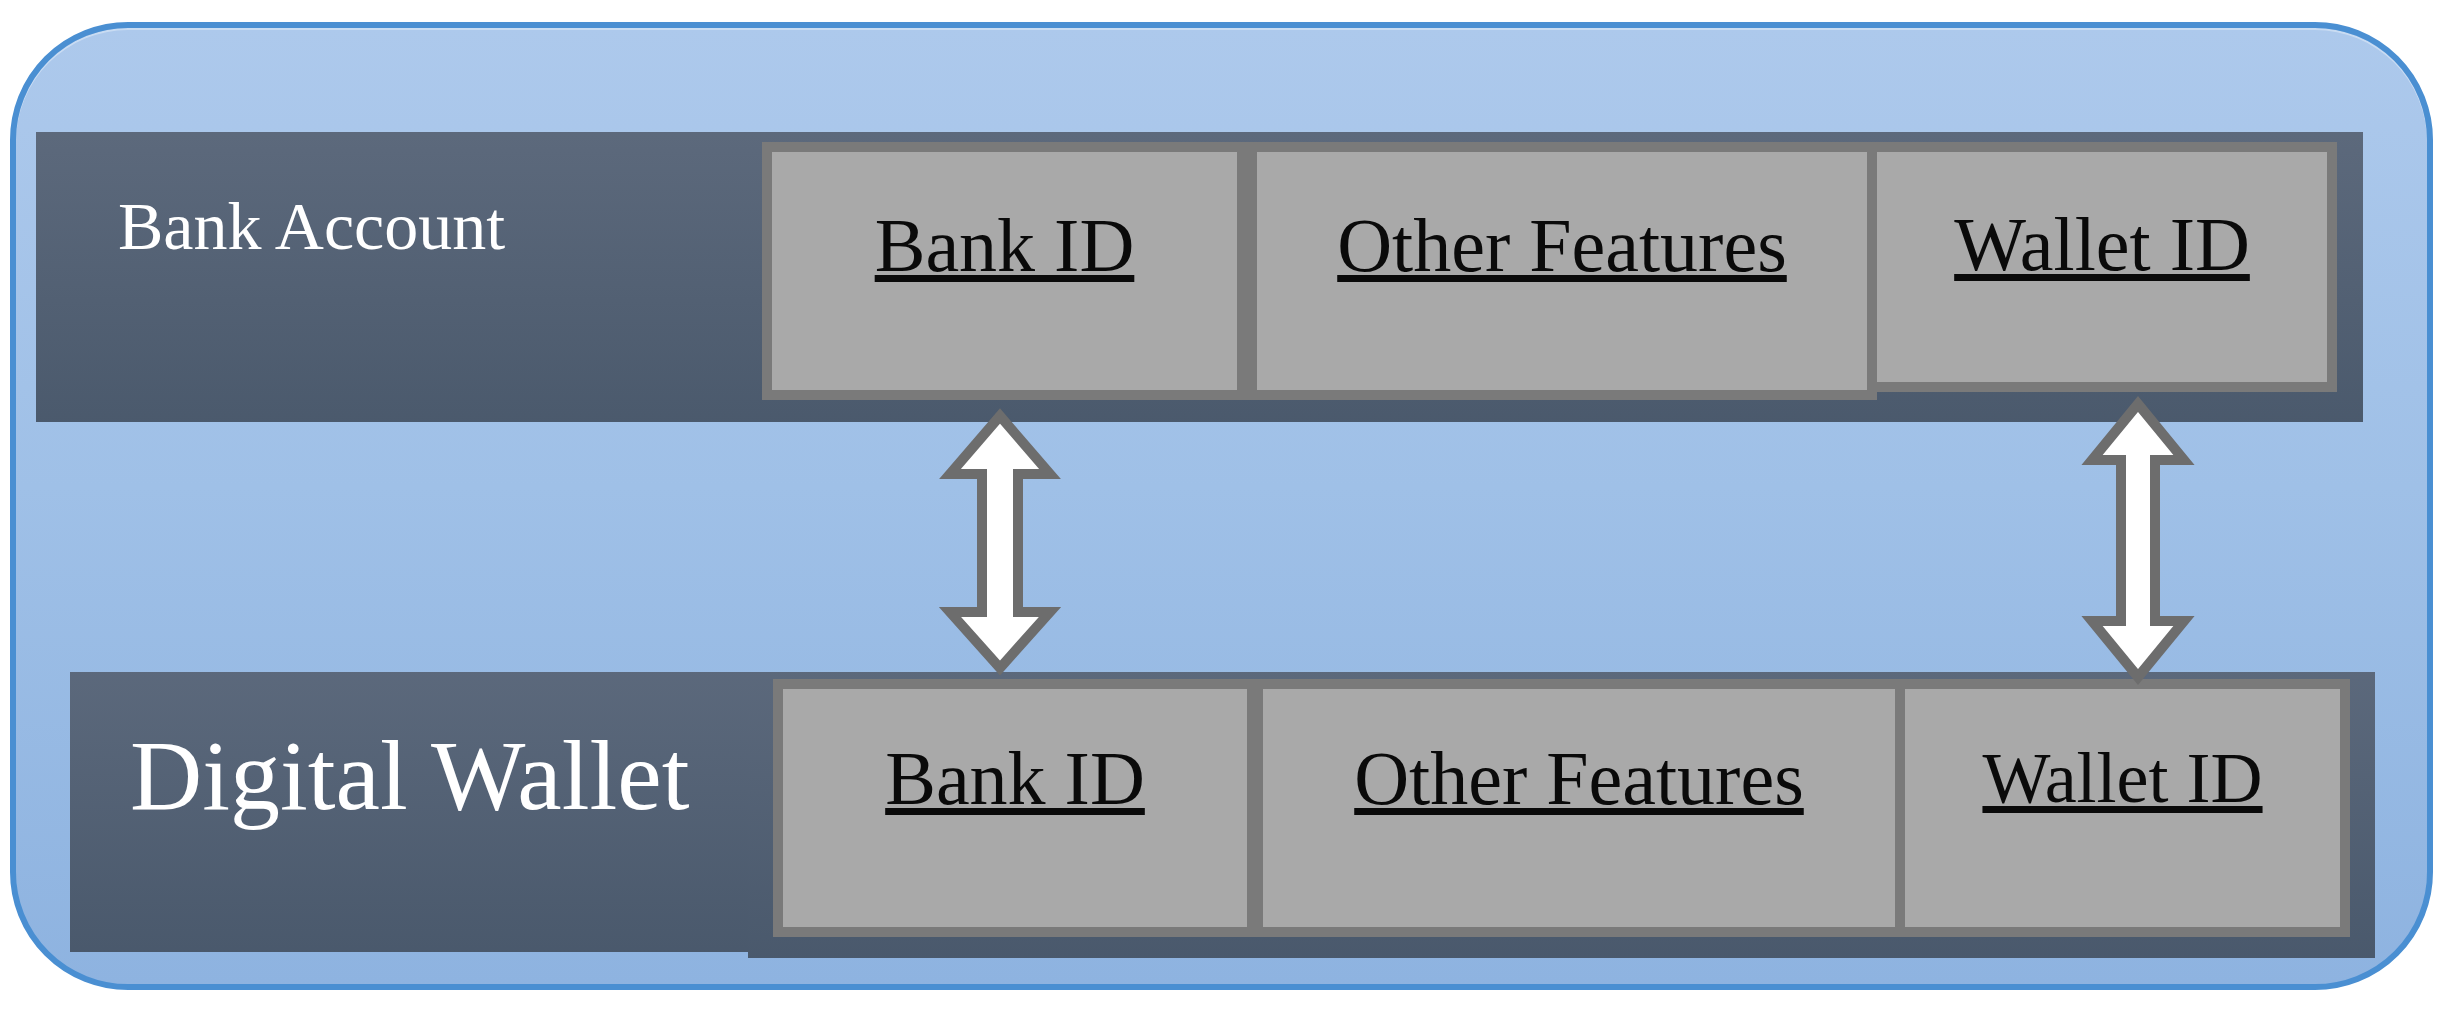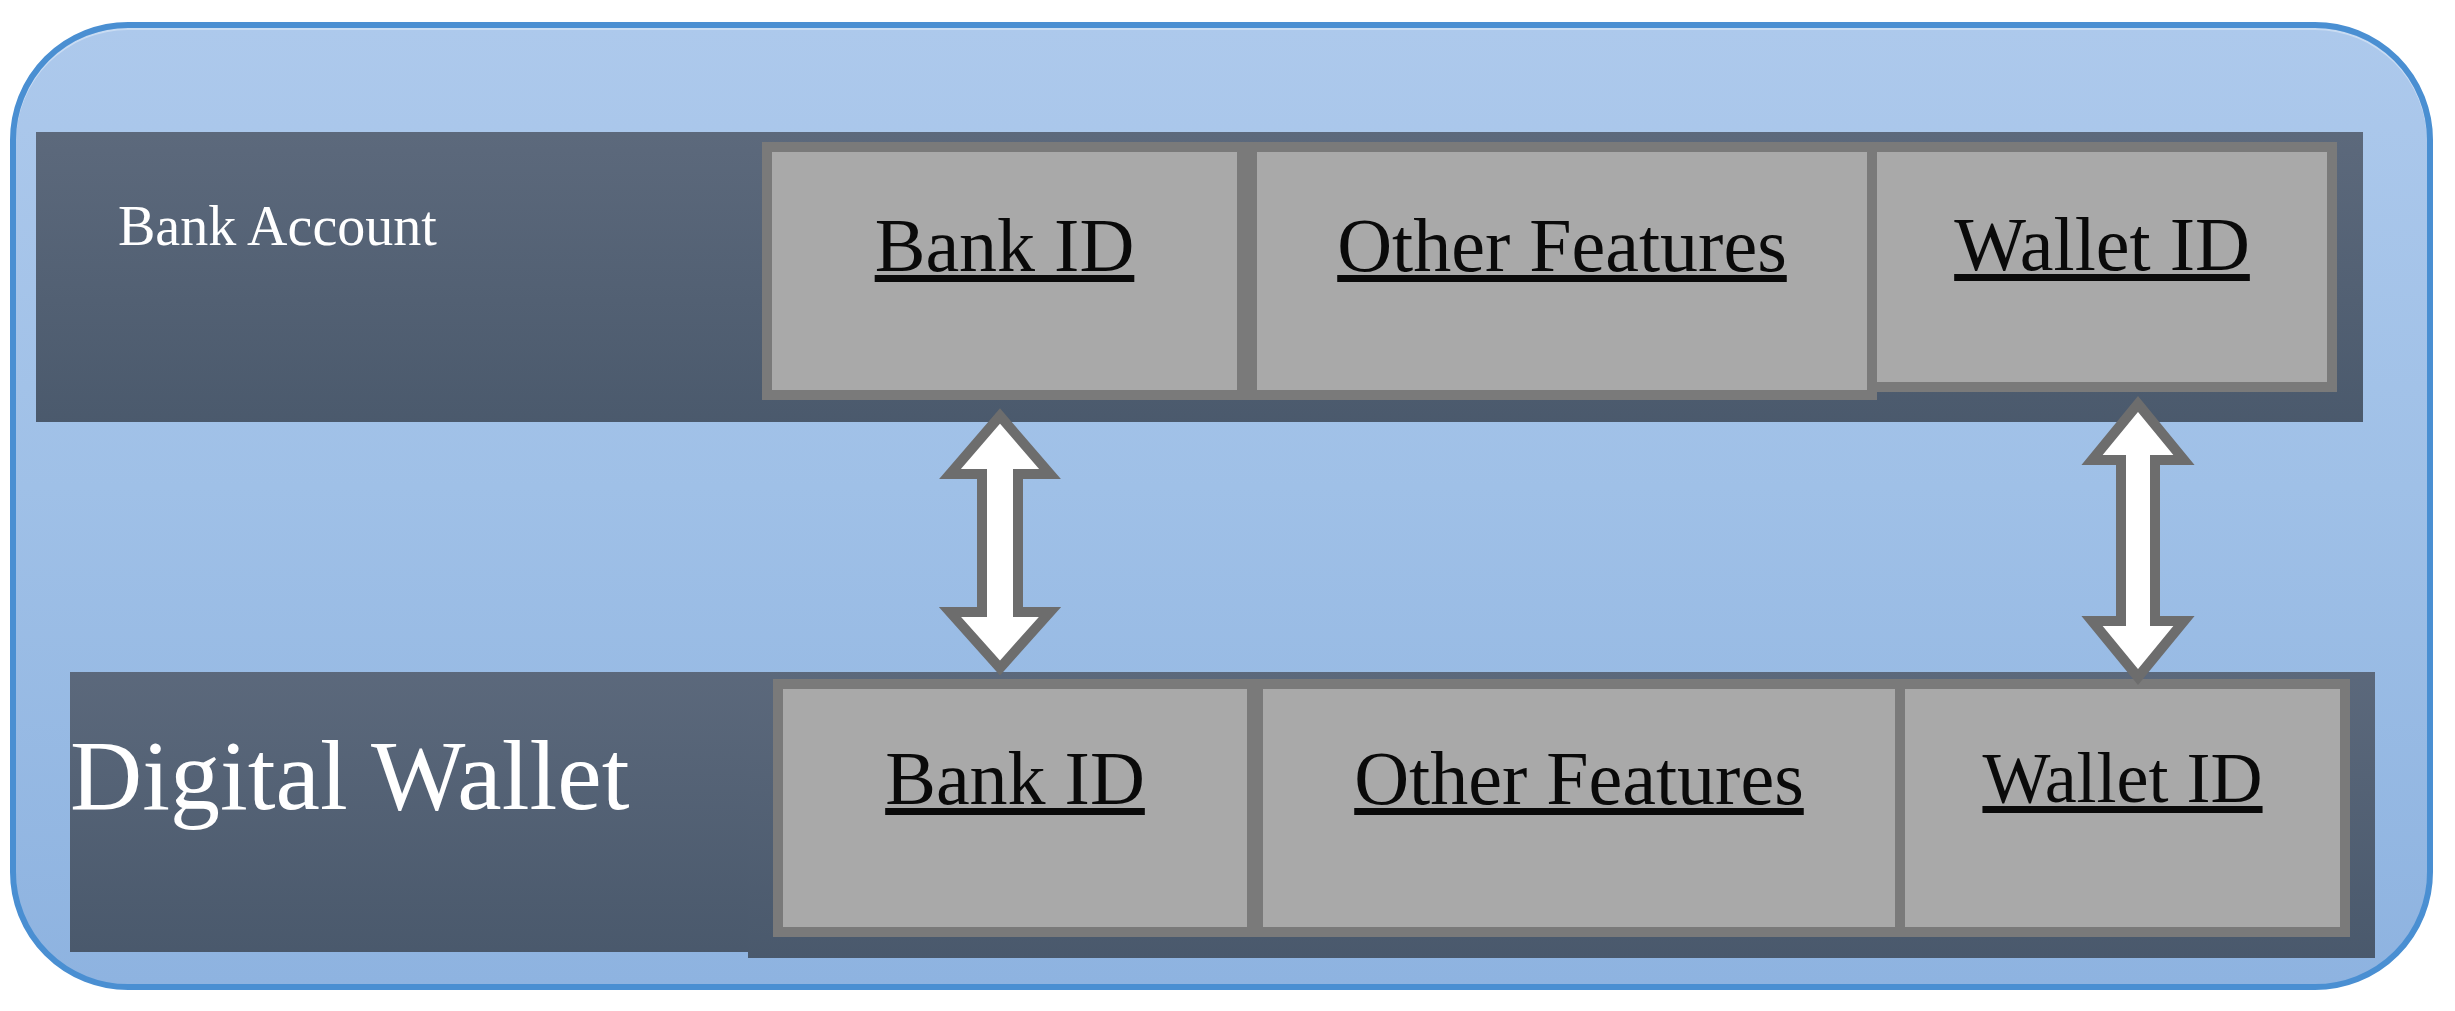--- a/index.html
+++ b/index.html
@@ -44,25 +44,25 @@
 
   .row-label{
     position:absolute;
     display:flex;align-items:center;justify-content:flex-start;
     color:var(--row-label-text);
     line-height:1;
     white-space:nowrap;
   }
   .row-label.bank-account{
     left:36px;top:132px;width:731px;height:290px;
-    font-size:56px;padding-left:82px;padding-bottom:102px;box-sizing:border-box;
+    font-size:68px;padding-left:82px;padding-bottom:102px;box-sizing:border-box;
   }
   .row-label.digital-wallet{
     left:70px;top:672px;width:678px;height:280px;
-    font-size:100px;padding-bottom:72px;box-sizing:border-box;
+    font-size:100px;padding-left:60px;padding-bottom:72px;box-sizing:border-box;
   }
 
   .field-box{
     position:absolute;
     box-sizing:border-box;
     background:var(--box-fill);
     border:10px solid var(--box-border);
     display:flex;align-items:center;justify-content:center;
     color:var(--box-label-text);
     font-size:76px;line-height:1;

